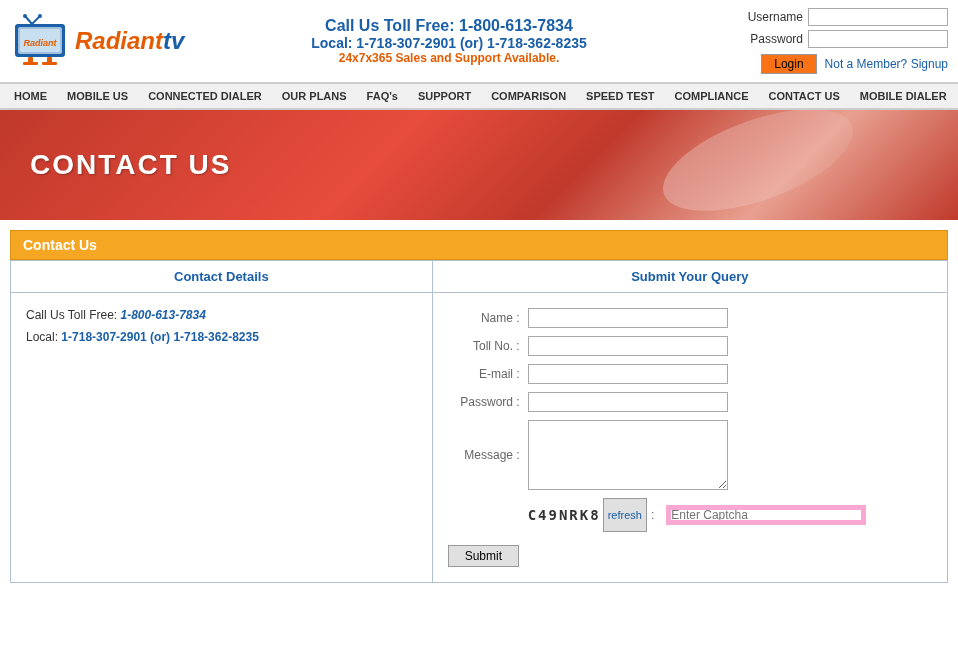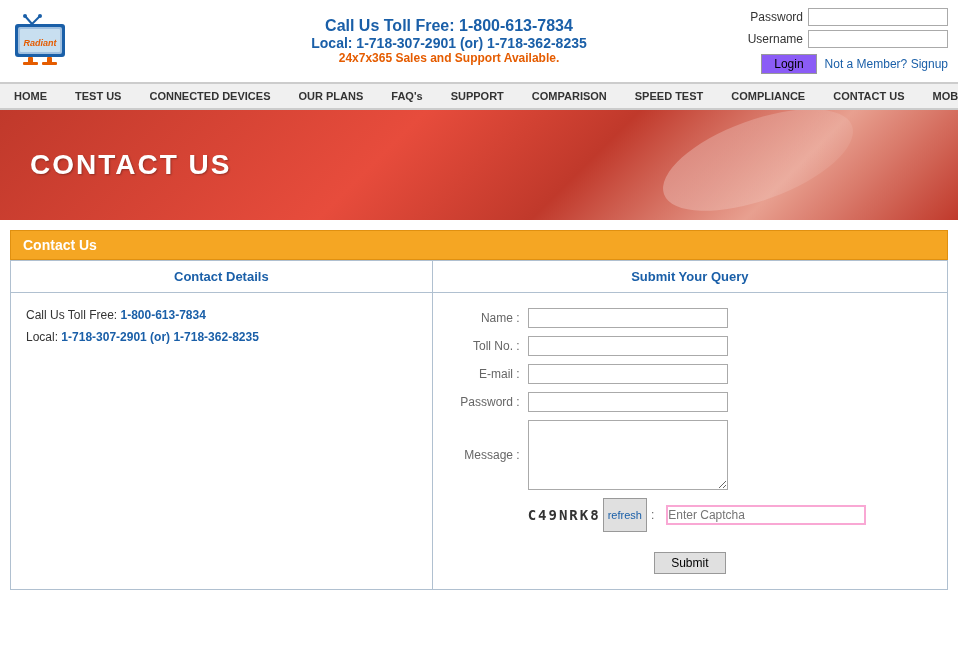--- a/index.html
+++ b/index.html
@@ -68,39 +68,39 @@
       font-size: 11px;
     }
     .login-actions {
       display: flex;
       align-items: center;
       gap: 8px;
       margin-top: 2px;
     }
     .login-btn {
       padding: 2px 12px;
-      background: #8b5cf6;
+      background: #f97316;
       border: 1px solid #999;
       font-size: 12px;
       cursor: pointer;
     }
     .signup-link {
       color: #1a5fa8;
       font-size: 12px;
       text-decoration: none;
     }
 
     
     .nav {
       background: #f0f0f0;
       border-top: 1px solid #ccc;
       border-bottom: 2px solid #ccc;
       padding: 4px 8px;
       display: flex;
-      gap: 16px;
+      gap: 8px;
       flex-wrap: nowrap;
     }
     .nav a {
       color: #333;
       text-decoration: none;
       font-size: 11px;
       font-weight: bold;
       padding: 2px 6px;
       white-space: nowrap;
     }
@@ -169,20 +169,21 @@
       width: 45%;
     }
     .contact-details-cell .toll-free {
       color: #333;
       font-size: 12px;
       margin-bottom: 8px;
     }
     .contact-details-cell .toll-free span {
       color: #1a5fa8;
       font-weight: bold;
+      font-style: italic;
     }
     .contact-details-cell .local {
       color: #333;
       font-size: 12px;
     }
     .contact-details-cell .local span {
       color: #1a5fa8;
       font-weight: bold;
     }
     .form-cell {
@@ -232,28 +233,28 @@
       border: 1px solid #999;
       font-size: 11px;
       cursor: pointer;
       padding: 10px 4px;
       color: #1a5fa8;
       text-align: right;
     }
     .captcha-input {
       width: 200px;
       height: 20px;
-      border: 2px solid #f9a8d4;
+      border: 5px solid #f9a8d4;
       font-size: 12px;
       margin-left: 8px;
     }
     .submit-row {
       display: flex;
-      justify-content: center;
-      margin-top: 20px;
+      justify-content: flex-start;
+      margin-top: 13px;
     }
     .submit-btn {
       padding: 3px 16px;
       background: #e0e0e0;
       border: 1px solid #999;
       font-size: 12px;
       cursor: pointer;
     }
   </style>
 </head>
@@ -274,47 +275,50 @@
 
       <rect x="10" y="15" width="40" height="23" rx="1" fill="#c8dff0"></rect>
 
       <rect x="18" y="43" width="5" height="6" rx="1" fill="#e55c00"></rect>
       <rect x="37" y="43" width="5" height="6" rx="1" fill="#e55c00"></rect>
       <rect x="13" y="48" width="15" height="3" rx="1" fill="#e55c00"></rect>
       <rect x="32" y="48" width="15" height="3" rx="1" fill="#e55c00"></rect>
 
       <text x="30" y="32" text-anchor="middle" font-size="9" font-weight="bold" fill="#e55c00" font-style="italic">Radiant</text>
     </svg>
+    <div style="font-size:24px;font-weight:bold;color:#e55c00;font-style:italic;">
+      Radiant<span style="color:#1a5fa8;">tv</span>
+    </div>
   </div>
   <div class="header-center">
     <div class="toll-free">Call Us Toll Free: 1-800-613-7834</div>
     <div class="local">Local: 1-718-307-2901 (or) 1-718-362-8235</div>
     <div class="support-text">24x7x365 Sales and Support Available.</div>
   </div>
   <div class="header-right">
     <div class="login-row">
+      <label>Username</label>
+      <input type="text" style="">
+    </div>
+    <div class="login-row">
       <label>Password</label>
       <input type="password" style="">
-    </div>
-    <div class="login-row">
-      <label>Username</label>
-      <input type="text" style="">
     </div>
     <div class="login-actions">
       <span style="width:65px;"></span>
       <button class="login-btn">Login</button>
       <a href="#" class="signup-link">Not a Member? Signup</a>
     </div>
   </div>
 </div>
 
 <div class="nav">
   <a href="#">HOME</a>
-  <a href="#">TEST US</a>
-  <a href="#">CONNECTED DEVICES</a>
+  <a href="#">MOBILE US</a>
+  <a href="#">CONNECTED DIALER</a>
   <a href="#">OUR PLANS</a>
   <a href="#">FAQ's</a>
   <a href="#">SUPPORT</a>
   <a href="#">COMPARISON</a>
   <a href="#">SPEED TEST</a>
   <a href="#">COMPLIANCE</a>
   <a href="#">CONTACT US</a>
   <a href="#">MOBILE DIALER</a>
   <a href="#">SIGNUP WITH PIN</a>
 

